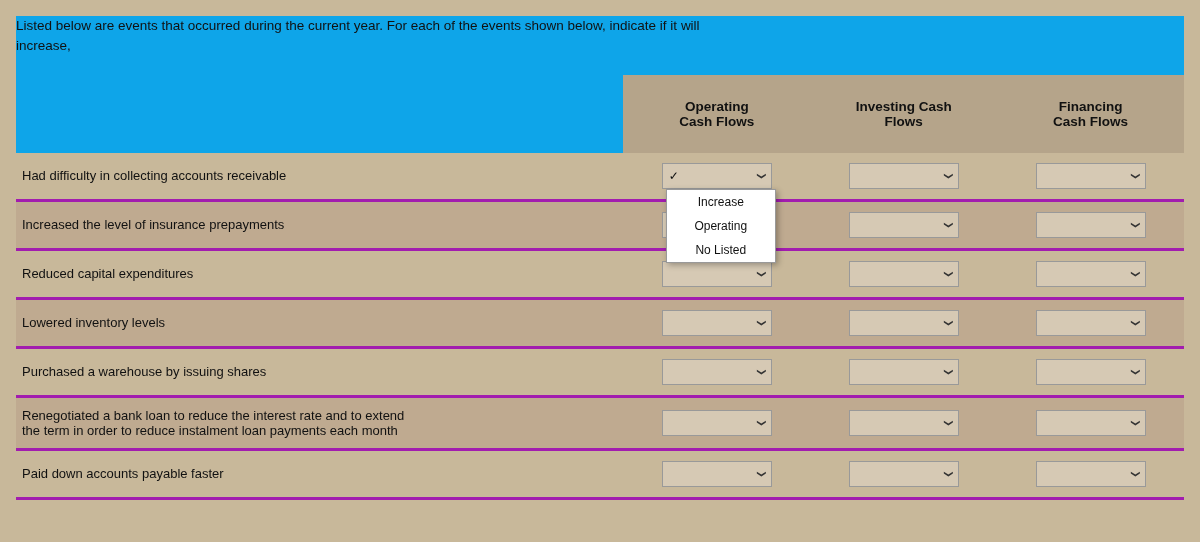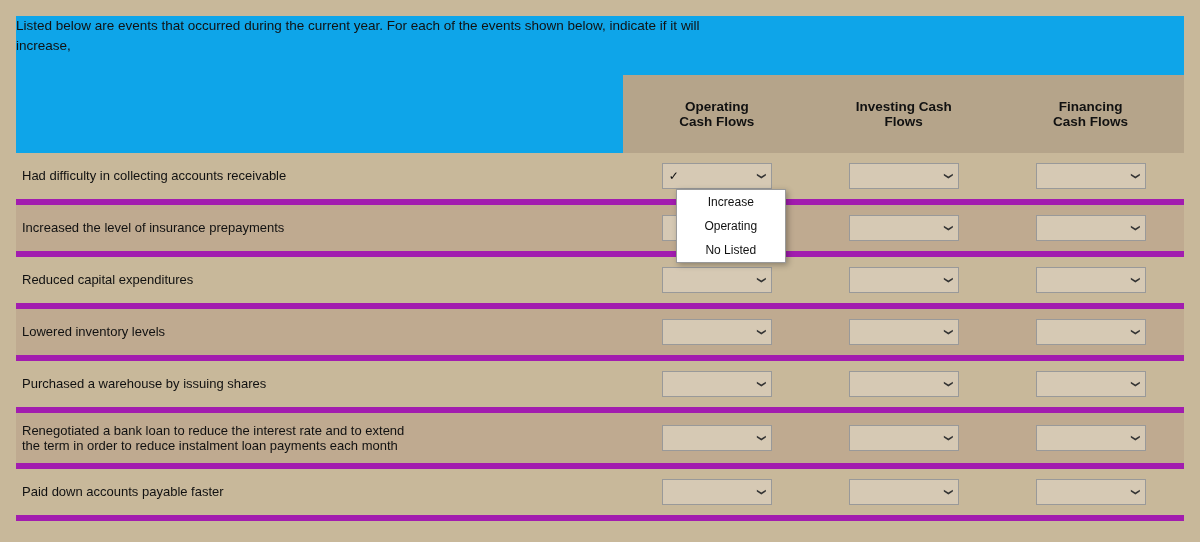--- a/index.html
+++ b/index.html
@@ -55,21 +55,21 @@
       width: 16%;
     }
     thead th.col-investing {
       width: 16%;
     }
     thead th.col-financing {
       width: 16%;
     }
 
     tbody tr {
-      border-bottom: 6px solid #a21caf;
+      border-bottom: 3px solid #a21caf;
     }
 
     tbody tr:nth-child(odd) {
       background-color: #c8b89a;
     }
     tbody tr:nth-child(even) {
       background-color: #bfaa90;
     }
 
     tbody td {
@@ -136,21 +136,21 @@
     }
 
     .dropdown-display .checkmark {
       margin-right: 4px;
       font-size: 12px;
     }
 
     .dropdown-menu {
       position: absolute;
       top: 26px;
-      left: 14px;
+      left: 4px;
       width: 110px;
       background-color: #fff;
       border: 1px solid #999;
       z-index: 10;
       box-shadow: 2px 2px 6px rgba(0,0,0,0.3);
     }
 
     .dropdown-menu div {
       padding: 5px 8px;
       font-size: 12px;

